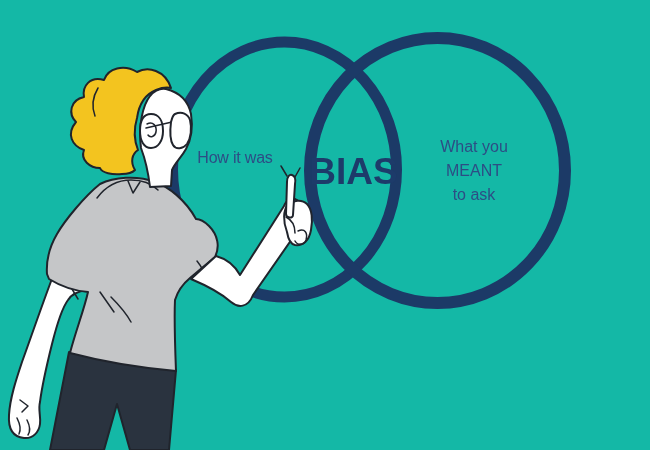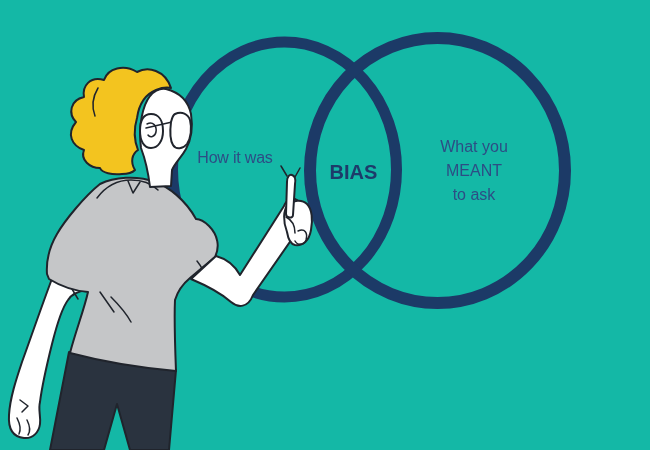--- a/index.html
+++ b/index.html
@@ -10,21 +10,21 @@
   }
   .stage svg { position:absolute; left:0; top:0; }
   .label {
     position:absolute; text-align:center; letter-spacing:-0.2px;
     font-size:16px; line-height:21px;
   }
   .label span { display:block; }
   .label-right { line-height:24px; letter-spacing:0px; }
   .bias {
     position:absolute; text-align:center;
-    font-size:20px; font-weight:bold; letter-spacing:0px; line-height:30px;
+    font-size:37px; font-weight:bold; letter-spacing:0px; line-height:30px;
   }
   .lineart path, .lineart ellipse {
     stroke:#20242c; stroke-width:2; stroke-linejoin:round; stroke-linecap:round;
   }
   .lineart .thin { stroke-width:1.5; fill:none; }
 </style>
 </head>
 <body>
 
 <div class="stage">

